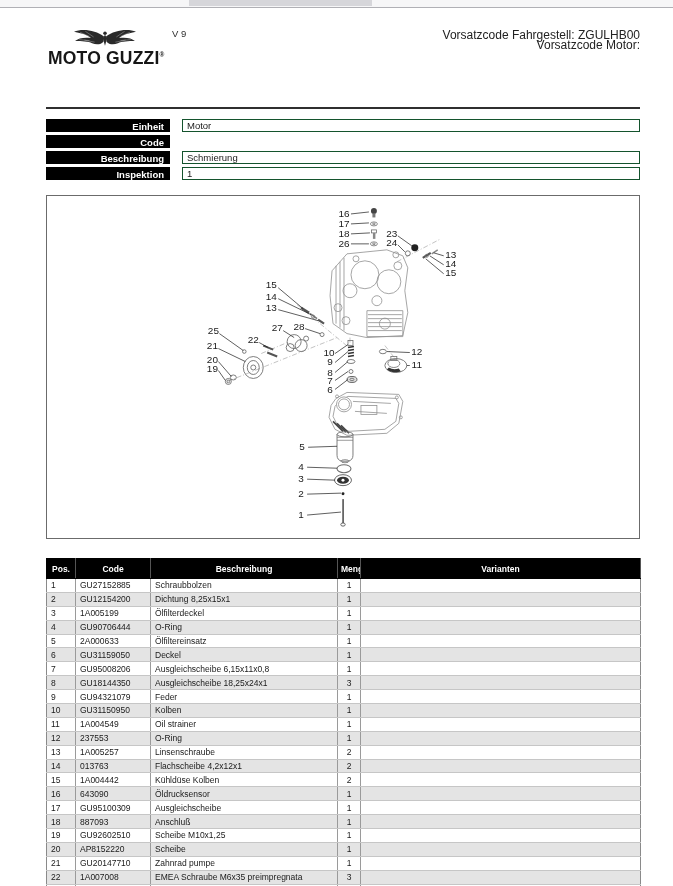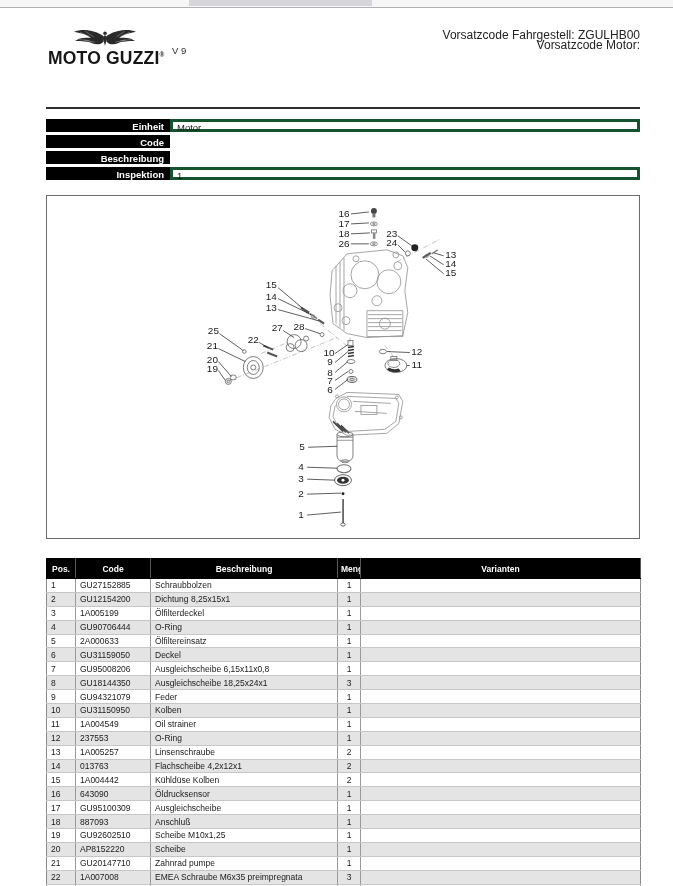--- a/index.html
+++ b/index.html
@@ -11,30 +11,30 @@
   }
   
   .topstrip{position:absolute;left:0;top:0;width:673px;height:7px;background:#f6f6f7;border-bottom:1px solid #b0b0b5;}
   .topstrip .thumb{position:absolute;left:189px;top:0;width:183px;height:6px;background:#d6d6da;}
 
   
   .logo{position:absolute;left:48px;top:28px;width:130px;}
   .logo svg{display:block;margin-left:26px;}
   .brand-text{font-size:17.5px;font-weight:800;letter-spacing:0.2px;color:#161616;white-space:nowrap;margin-top:1px;}
   .brand-text sup{font-size:6.5px;vertical-align:7px;font-weight:700;}
-  .model{position:absolute;left:172px;top:44px;font-size:9.5px;color:#2e2e2e;line-height:14px;}
+  .model{position:absolute;left:172px;top:27px;font-size:9.5px;color:#2e2e2e;line-height:14px;}
   .vorsatz{position:absolute;right:33px;top:31px;text-align:right;font-size:12px;line-height:9.5px;color:#222;}
   .hr{position:absolute;left:46px;top:107px;width:594px;height:2px;background:#2f2f2f;}
 
   
   .info{position:absolute;left:46px;top:119px;width:594px;}
-  .info-row{display:flex;margin-bottom:3px;height:13px;}
+  .info-row{display:flex;margin-bottom:3px;height:13px;gap:12px;}
   .info-label{width:117px;background:#000;color:#fff;font-size:9.5px;font-weight:bold;
     text-align:right;padding-right:5px;line-height:13px;border:1px solid #000;}
-  .info-value{flex:1;background:#fff;border:3px solid #14532d;font-size:9.5px;
+  .info-value{flex:1;background:#fff;border:1px solid #14532d;font-size:9.5px;
     padding-left:4px;line-height:12px;}
 
   
   .diagram{position:absolute;left:46px;top:195px;width:592px;height:342px;border:1px solid #6b6b6b;background:#fff;}
   .diagram svg{display:block;}
 
   
   .parts{position:absolute;left:46px;top:558px;width:594px;}
   table.pt{border-collapse:collapse;width:594px;table-layout:fixed;}
   table.pt col.c-pos{width:29px;}
@@ -96,20 +96,21 @@
 <div class="info">
     <div class="info-row">
       <div class="info-label">Einheit</div>
       <div class="info-value">Motor</div>
     </div>
     <div class="info-row">
       <div class="info-label">Code</div>
     </div>
     <div class="info-row">
       <div class="info-label">Beschreibung</div>
+      <div class="info-value">Schmierung</div>
     </div>
     <div class="info-row">
       <div class="info-label">Inspektion</div>
       <div class="info-value">1</div>
     </div>
   </div>
 
 <div class="diagram">
   <svg width="592" height="342" viewBox="0 0 592 343">
 

